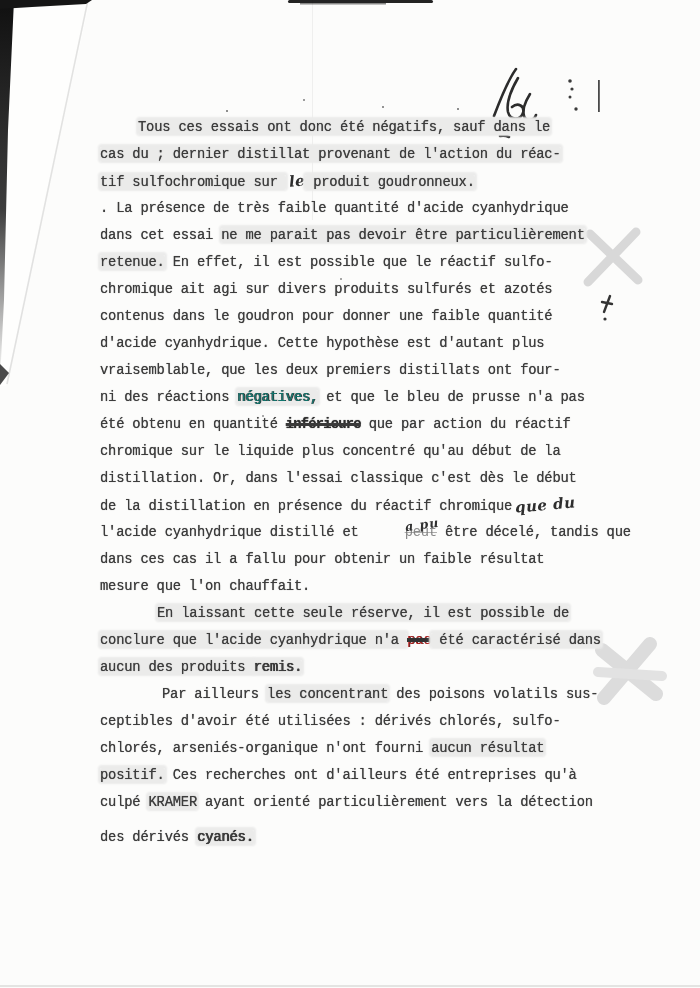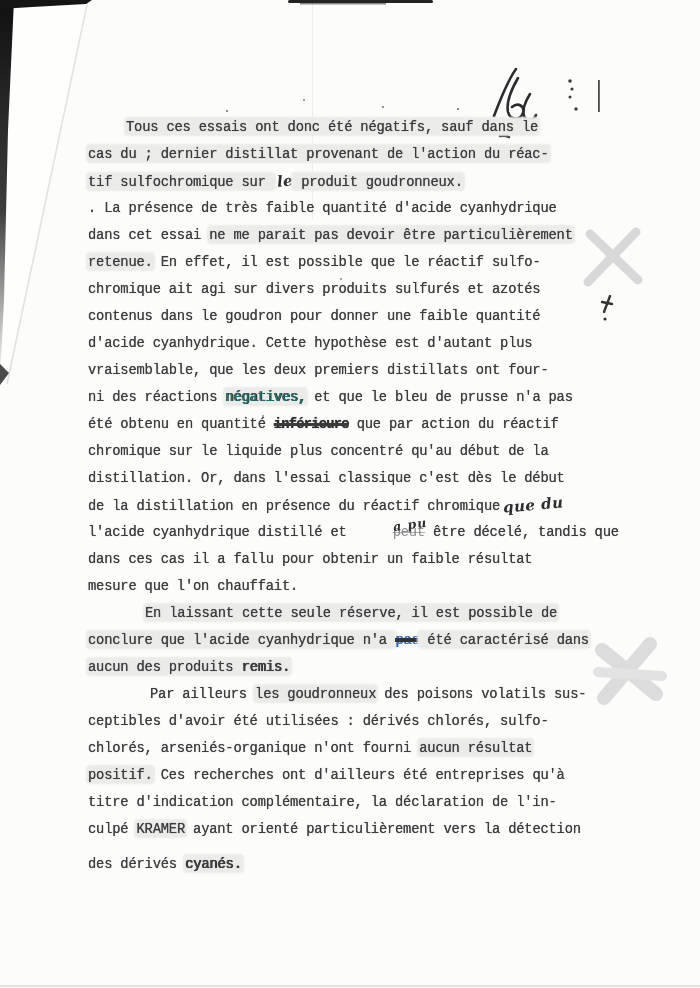--- a/index.html
+++ b/index.html
@@ -27,21 +27,21 @@
   }
   .specks{
     position:absolute;left:226px;top:110px;width:2px;height:2px;border-radius:50%;
     background:#6a6a6a;
     box-shadow:77px -11px 0 0 #7c7c7c, 156px -4px 0 0 #707070,
                231px -2px 0 0 #6a6a6a, 301px 10px 0 0 #8a8a8a,
                114px 168px 0 0 #8a8a8a, 36px 305px 0 0 #909090;
   }
   
   .text-block{
-    position:absolute;left:88px;top:114px;width:560px;
+    position:absolute;left:100px;top:114px;width:560px;
     font-size:13.8px;line-height:27px;
     color:#3c3c3c;
     letter-spacing:-0.2px;
     text-shadow:0 0 0.7px rgba(55,55,55,0.85);
   }
   .line{white-space:pre;height:27px;}
   .seg{position:relative;}
   .hl{
     background:#ebebea;
     box-shadow:0 -1px 2px 2px #ebebea;
@@ -53,21 +53,21 @@
     text-shadow:0.8px 0 0 #333, -0.6px 0 0 rgba(45,45,45,0.8);
   }
   .strike{
     color:#2b2b2b;
     font-weight:bold;letter-spacing:-0.8px;
     text-decoration:line-through 3px #3a3a3a;
     text-shadow:0 0 1px #444;
     margin-top:36px;
   }
   .scribbled{
-    color:#3b82f6;
+    color:#b91c1c;
     text-decoration:line-through 3.5px #323232;
     text-shadow:0.6px 0 0 #333;
   }
   .dotted{
     text-decoration:underline dotted 2px #6f6f6f;
     text-underline-offset:3px;
     text-shadow:0.6px 0 0 #3a3a3a;
   }
   .hw{
     font-family:"DejaVu Serif", serif;
@@ -184,22 +184,21 @@
       <div class="line"><span class="seg ">été obtenu en quantité </span><span class="seg strike">inférieure</span><span class="seg "> que par action du réactif</span></div>
       <div class="line"><span class="seg ">chromique sur le liquide plus concentré qu'au début de la</span></div>
       <div class="line"><span class="seg ">distillation. Or, dans l'essai classique c'est dès le début</span></div>
       <div class="line"><span class="seg ">de la distillation en présence du réactif chromique</span><span class="seg hw">que du</span></div>
       <div class="line"><span class="seg ">l'acide cyanhydrique distillé et </span><span class="seg has-note">peut<span class="note">a pu</span></span><span class="seg "> être décelé, tandis que</span></div>
       <div class="line"><span class="seg ">dans ces cas il a fallu pour obtenir un faible résultat</span></div>
       <div class="line"><span class="seg ">mesure que l'on chauffait.</span></div>
       <div class="line" style="padding-left: 57px;"><span class="seg hl">En laissant cette seule réserve, il est possible de</span></div>
       <div class="line"><span class="seg hl">conclure que l'acide cyanhydrique n'a </span><span class="seg scribbled">pas</span><span class="seg hl"> été caractérisé dans</span></div>
       <div class="line"><span class="seg hl">aucun des produits </span><span class="seg hl bold">remis.</span></div>
-      <div class="line" style="padding-left: 62px;"><span class="seg ">Par ailleurs </span><span class="seg hl">les goudronneux</span><span class="seg "> des poisons volatils sus-</span></div>
+      <div class="line" style="padding-left: 62px;"><span class="seg ">Par ailleurs </span><span class="seg hl">les concentrant</span><span class="seg "> des poisons volatils sus-</span></div>
       <div class="line"><span class="seg ">ceptibles d'avoir été utilisées : dérivés chlorés, sulfo-</span></div>
       <div class="line"><span class="seg ">chlorés, arseniés-organique n'ont fourni </span><span class="seg hl">aucun résultat</span></div>
       <div class="line"><span class="seg hl">positif.</span><span class="seg "> Ces recherches ont d'ailleurs été entreprises qu'à</span></div>
-      <div class="line"><span class="seg ">titre d'indication complémentaire, la déclaration de l'in-</span></div>
       <div class="line"><span class="seg ">culpé </span><span class="seg hl">KRAMER</span><span class="seg "> ayant orienté particulièrement vers la détection</span></div>
       <div class="line" style="margin-top: 8px;"><span class="seg ">des dérivés </span><span class="seg hl bold">cyanés.</span></div>
     </div>
 
 </div>
 
 </body></html>

